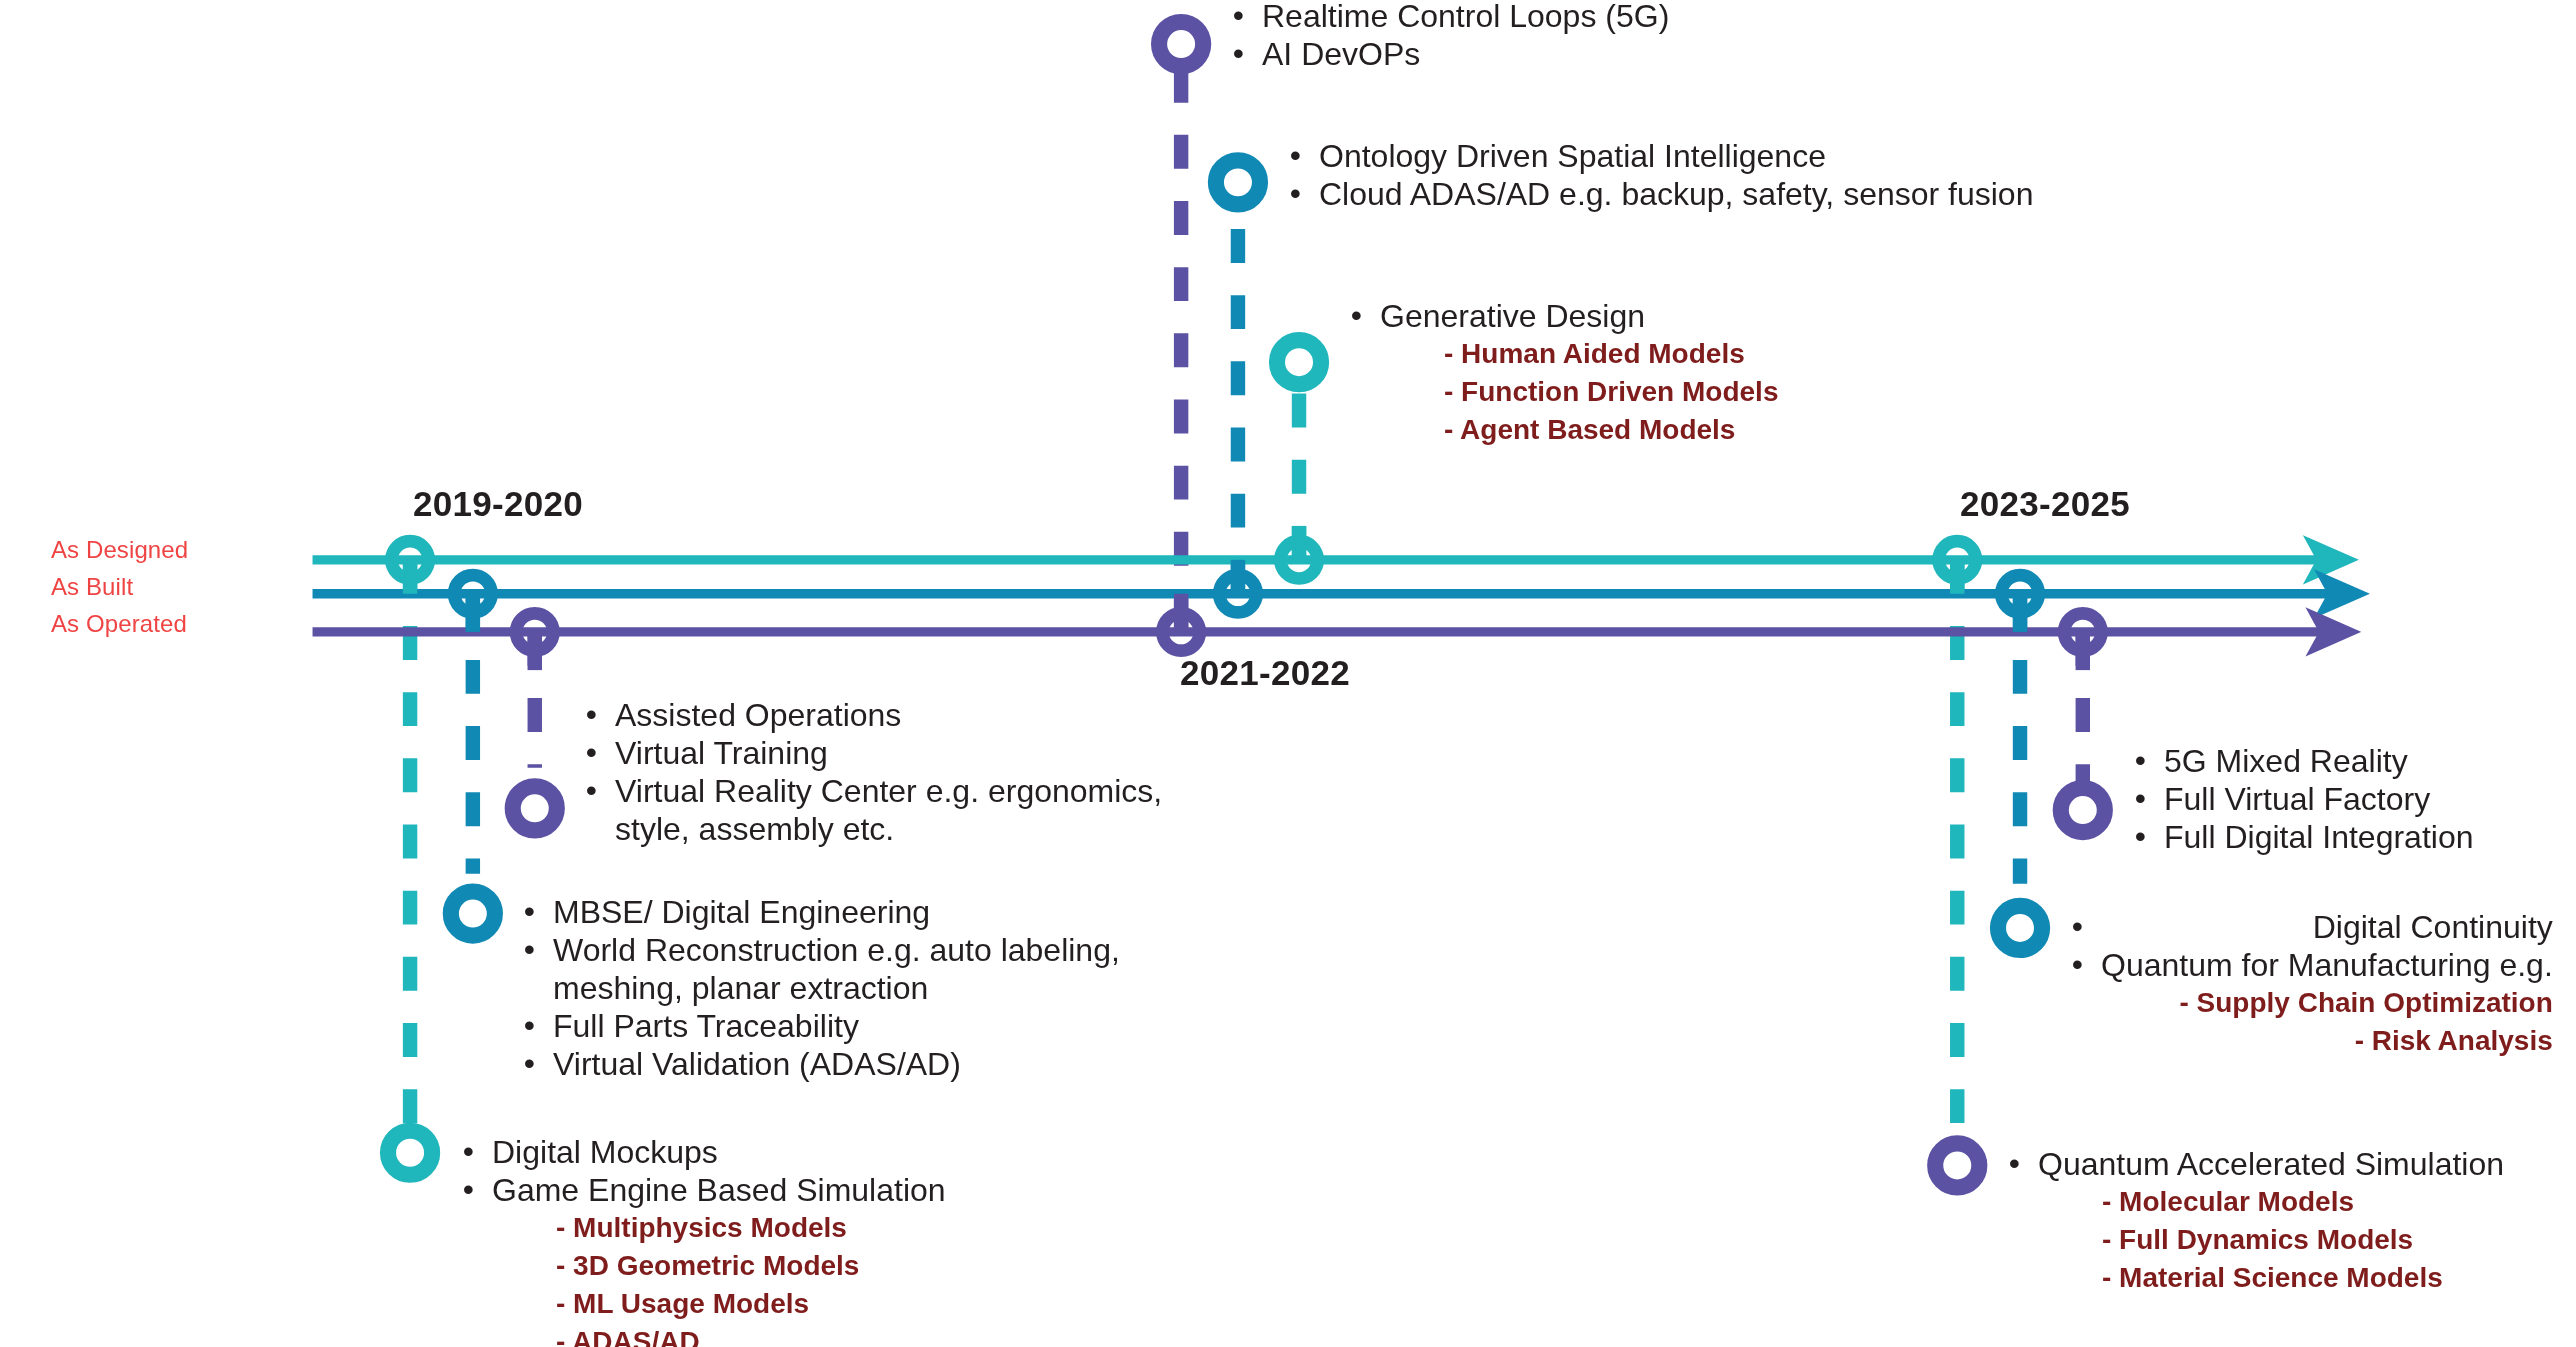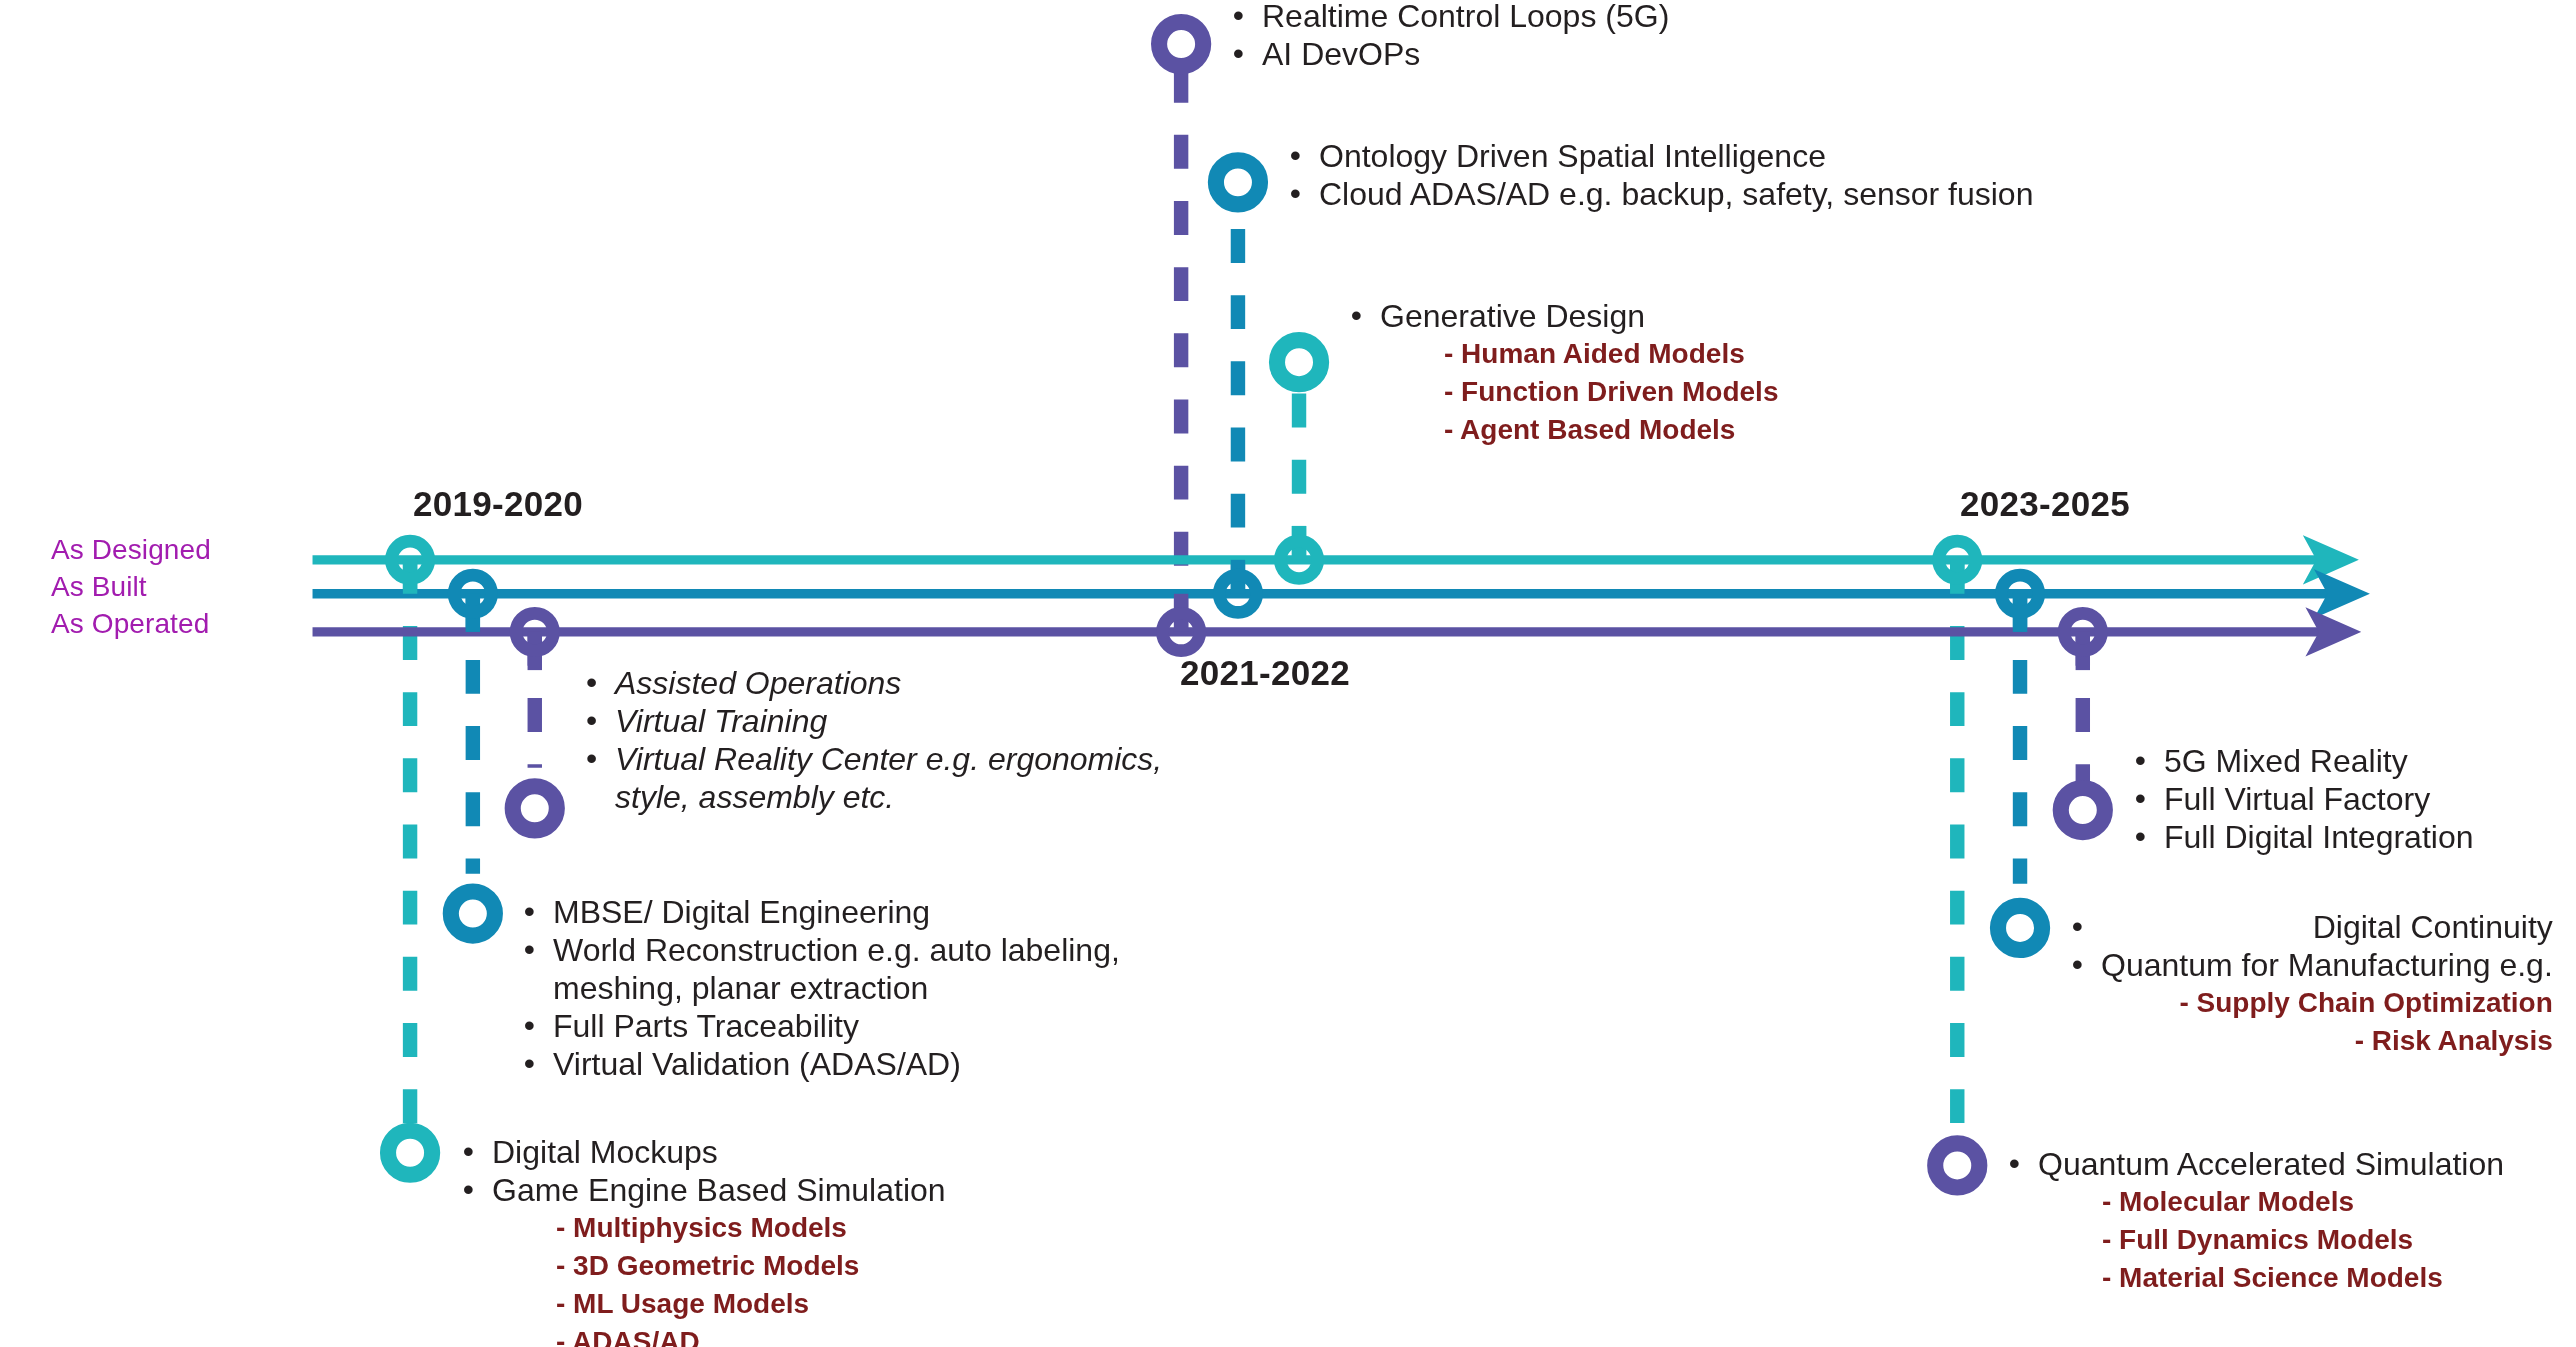--- a/index.html
+++ b/index.html
@@ -6,21 +6,21 @@
   body{
     width:2576px;height:1347px;overflow:hidden;position:relative;
     font-family:"Liberation Sans","DejaVu Sans",sans-serif;
     color:#231f20;
   }
   #stage{position:absolute;left:0;top:0;width:2576px;height:1347px;}
   svg.tl{position:absolute;left:0;top:0;width:2576px;height:1347px;pointer-events:none;}
 
   .lane-labels{position:absolute;left:51px;top:531px;width:272px;}
   .lane-label{
-    font-size:28px;line-height:37px;color:#a21caf;white-space:nowrap;
+    font-size:24px;line-height:37px;color:#ef4444;white-space:nowrap;
     font-weight:400;letter-spacing:0.1px;
   }
 
   .yearlbl{
     position:absolute;font-size:35px;font-weight:700;color:#231f20;
     letter-spacing:0.3px;white-space:nowrap;text-align:right;
   }
 
   .blk{position:absolute;white-space:nowrap;}
   .li{
@@ -180,21 +180,21 @@
     <div class="li">Cloud ADAS/AD e.g. backup, safety, sensor fusion</div>
   </div>
 
   <div class="blk" style="left:1344px;top:297px;">
     <div class="li">Generative Design</div>
     <div class="sub">- Human Aided Models</div>
     <div class="sub">- Function Driven Models</div>
     <div class="sub">- Agent Based Models</div>
   </div>
 
-  <div class="blk" style="left:579px;top:664px;font-style:italic;">
+  <div class="blk" style="left:579px;top:696px;">
     <div class="li">Assisted Operations</div>
     <div class="li">Virtual Training</div>
     <div class="li">Virtual Reality Center e.g. ergonomics,</div>
     <div class="li cont">style, assembly etc.</div>
   </div>
 
   <div class="blk" style="left:517px;top:893px;">
     <div class="li">MBSE/ Digital Engineering</div>
     <div class="li">World Reconstruction e.g. auto labeling,</div>
     <div class="li cont">meshing, planar extraction</div>

